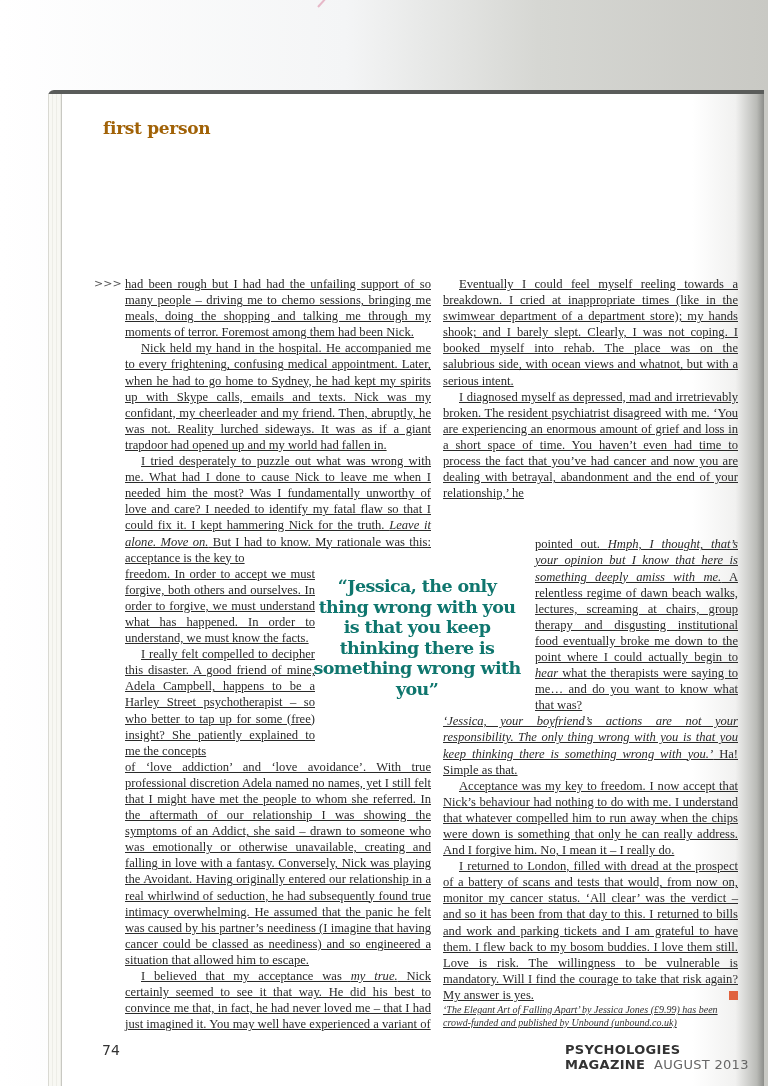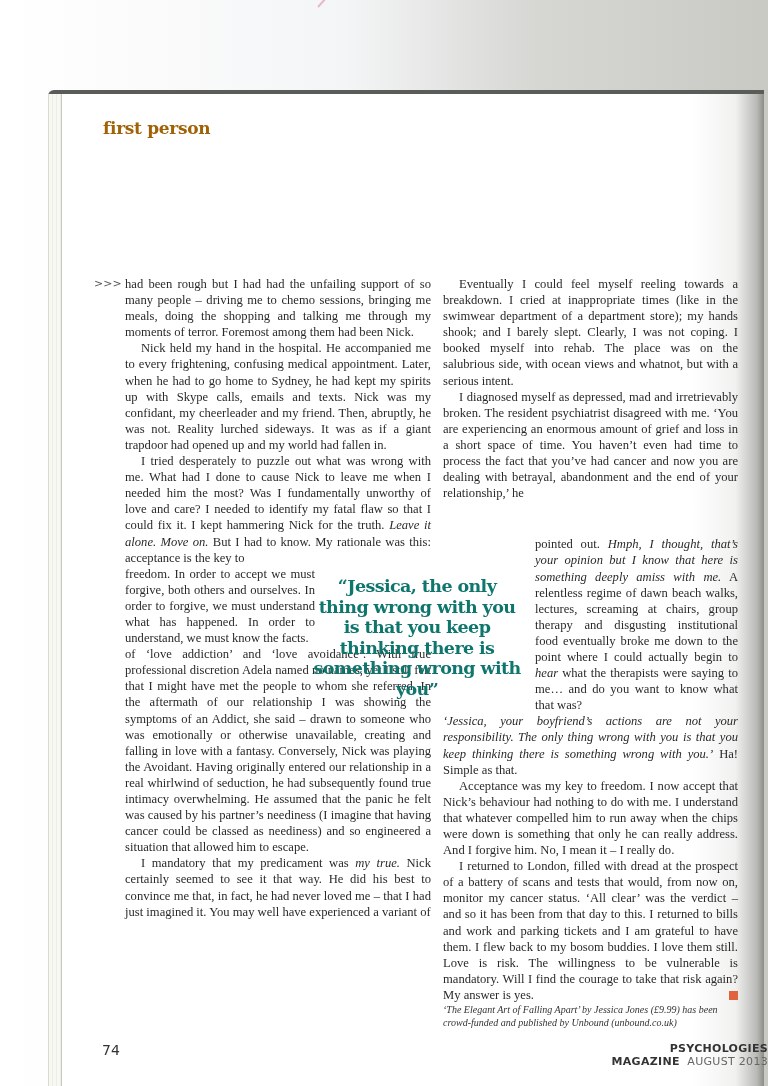--- a/index.html
+++ b/index.html
@@ -19,21 +19,21 @@
       border-left: 1px solid #d9d9d2; border-right: 1px solid #c8c8c2;
       background: repeating-linear-gradient(90deg, #f8f8f3 0px, #f8f8f3 3px, #e2e2da 4px);
     }
     .section-title {
       position: absolute; left: 103px; top: 118px;
       font-family: "DejaVu Serif", serif; font-weight: bold; font-size: 17px;
       color: #a16207; letter-spacing: -0.3px;
     }
     .col {
       position: absolute; font-family: "Liberation Serif", serif;
-      font-size: 12.6px; line-height: 16.1px; color: #2a2a2a; text-align: justify;
+      font-size: 12.6px; line-height: 16.1px; color: #2a2a2a; text-align: justify; text-decoration: underline;
     }
     .col p { margin: 0; text-indent: 16px; }
     .col p.noindent { text-indent: 0; }
     .col-left { left: 125px; top: 276px; width: 306px; }
     .col-right { left: 443px; top: 276px; width: 295px; }
     .cont-marker {
       position: absolute; left: 94px; top: 277px; font-family: "DejaVu Sans", sans-serif;
       font-size: 11px; color: #555;
     }
     .narrow { width: 190px; }
@@ -50,21 +50,21 @@
     .credit {
       font-style: italic; font-size: 10px; line-height: 13px; margin-top: 7px;
       text-align: left; color: #333;
     }
     .folio {
       position: absolute; left: 102px; top: 1042px; font-family: "DejaVu Sans", sans-serif;
       font-size: 14px; color: #333;
     }
     .footer {
       position: absolute; left: 565px; top: 1042px; font-family: "DejaVu Sans", sans-serif;
-      font-size: 11px; color: #333; letter-spacing: 0.3px; text-align: right;
+      font-size: 13px; color: #333; letter-spacing: 0.3px;
     }
     .footer b { font-weight: bold; }
     .footer .month { color: #666; font-weight: normal; }
     .pen-mark {
       position: absolute; left: 318px; top: 6px; width: 90px; height: 2px;
       background: #e6b8c8; transform: rotate(-48deg); transform-origin: left;
     }
   </style>
 </head>
 <body>
@@ -75,22 +75,23 @@
 
 <div class="section-title">first person</div>
 
 <div class="cont-marker">&gt;&gt;&gt;</div>
 
 <div class="col col-left">
   <p class="noindent">had been rough but I had had the unfailing support of so many people – driving me to chemo sessions, bringing me meals, doing the shopping and talking me through my moments of terror. Foremost among them had been Nick.</p>
   <p>Nick held my hand in the hospital. He accompanied me to every frightening, confusing medical appointment. Later, when he had to go home to Sydney, he had kept my spirits up with Skype calls, emails and texts. Nick was my confidant, my cheerleader and my friend. Then, abruptly, he was not. Reality lurched sideways. It was as if a giant trapdoor had opened up and my world had fallen in.</p>
   <p><span>I tried desperately to puzzle out what was wrong with me. What had I done to cause Nick to leave me when I needed him the most? Was I fundamentally unworthy of love and care? I needed to identify my fatal flaw so that I could fix it. I kept hammering Nick for the truth. </span><i>Leave it alone. Move on.</i><span> But I had to know. My rationale was this: acceptance is the key to</span></p>
   <p class="noindent narrow">freedom. In order to accept we must forgive, both others and ourselves. In order to forgive, we must understand what has happened. In order to understand, we must know the facts.</p>
+  <p class="narrow">I really felt compelled to decipher this disaster. A good friend of mine, Adela Campbell, happens to be a Harley Street psychotherapist – so who better to tap up for some (free) insight? She patiently explained to me the concepts</p>
   <p class="noindent">of ‘love addiction’ and ‘love avoidance’. With true professional discretion Adela named no names, yet I still felt that I might have met the people to whom she referred. In the aftermath of our relationship I was showing the symptoms of an Addict, she said – drawn to someone who was emotionally or otherwise unavailable, creating and falling in love with a fantasy. Conversely, Nick was playing the Avoidant. Having originally entered our relationship in a real whirlwind of seduction, he had subsequently found true intimacy overwhelming. He assumed that the panic he felt was caused by his partner’s neediness (I imagine that having cancer could be classed as neediness) and so engineered a situation that allowed him to escape.</p>
-  <p><span>I mandatory that my predicament was </span><i>my true.</i><span> Nick certainly seemed to see it that way. He did his best to convince me that, in fact, he had never loved me – that I had just imagined it. You may well have experienced a variant of</span></p>
+  <p><span>I believed that my acceptance was </span><i>my true.</i><span> Nick certainly seemed to see it that way. He did his best to convince me that, in fact, he had never loved me – that I had just imagined it. You may well have experienced a variant of</span></p>
 </div>
 
 <div class="pullquote">“Jessica, the only thing wrong with you is that you keep thinking there is something wrong with you”</div>
 
 <div class="col col-right">
   <p>Eventually I could feel myself reeling towards a breakdown. I cried at inappropriate times (like in the swimwear department of a department store); my hands shook; and I barely slept. Clearly, I was not coping. I booked myself into rehab. The place was on the salubrious side, with ocean views and whatnot, but with a serious intent.</p>
   <p>I diagnosed myself as depressed, mad and irretrievably broken. The resident psychiatrist disagreed with me. ‘You are experiencing an enormous amount of grief and loss in a short space of time. You haven’t even had time to process the fact that you’ve had cancer and now you are dealing with betrayal, abandonment and the end of your relationship,’ he</p>
   <p class="noindent"><span class="indent-block" style="display:block; margin-left:92px; text-align:justify;"><span>pointed out. </span><i>Hmph, I thought, that’s your opinion but I know that here is something deeply amiss with me.</i><span> A relentless regime of dawn beach walks, lectures, screaming at chairs, group therapy and disgusting institutional food eventually broke me down to the point where I could actually begin to </span><i>hear</i><span> what the therapists were saying to me… and do you want to know what that was? </span></span><i>‘Jessica, your boyfriend’s actions are not your responsibility. The only thing wrong with you is that you keep thinking there is something wrong with you.’</i><span> Ha! Simple as that.</span></p>
   <p>Acceptance was my key to freedom. I now accept that Nick’s behaviour had nothing to do with me. I understand that whatever compelled him to run away when the chips were down is something that only he can really address. And I forgive him. No, I mean it – I really do.</p>
   <p><span>I returned to London, filled with dread at the prospect of a battery of scans and tests that would, from now on, monitor my cancer status. ‘All clear’ was the verdict – and so it has been from that day to this. I returned to bills and work and parking tickets and I am grateful to have them. I flew back to my bosom buddies. I love them still. Love is risk. The willingness to be vulnerable is mandatory. Will I find the courage to take that risk again? My answer is yes.</span><span class="end-mark"></span></p>

